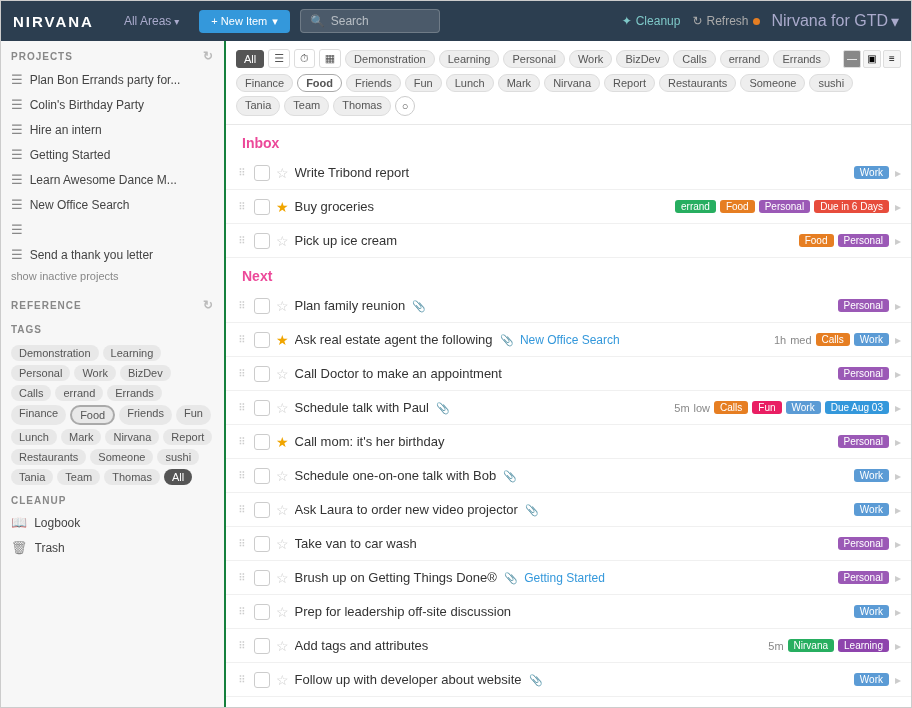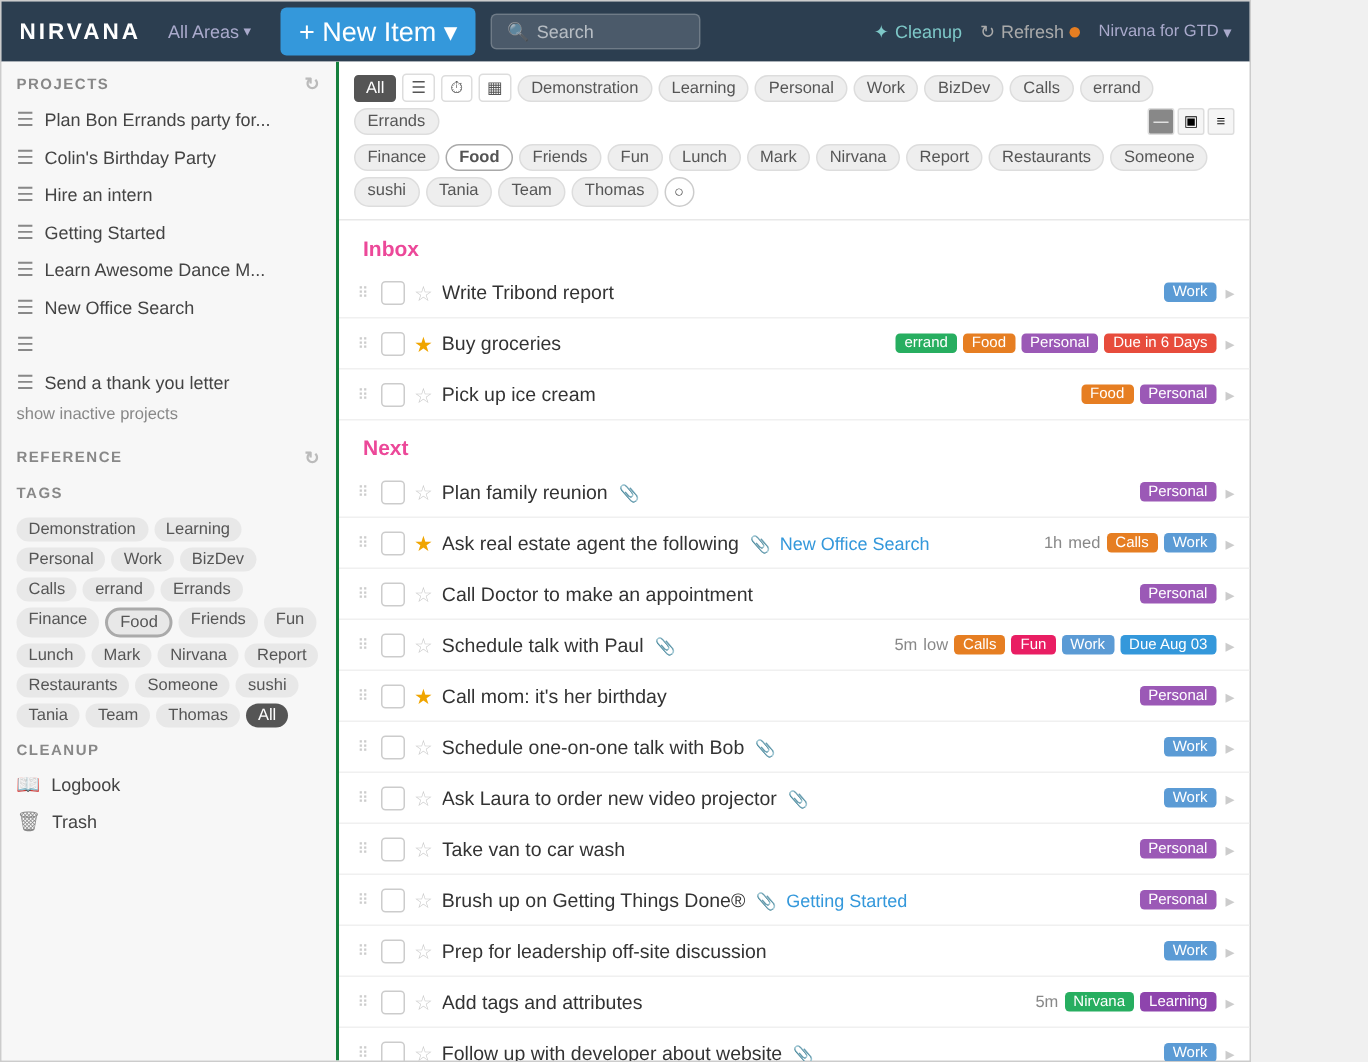--- a/index.html
+++ b/index.html
@@ -1,36 +1,36 @@
 <!DOCTYPE html>
 <html><head>
   <meta charset="utf-8">
   <style>
     * { box-sizing: border-box; margin: 0; padding: 0; }
     body { font-family: -apple-system, BlinkMacSystemFont, 'Segoe UI', sans-serif; font-size: 13px; background: #f0f0f0; color: #333; height: 708px; width: 912px; overflow: hidden; }
 
     
-    .app-container { display: flex; flex-direction: column; height: 708px; width: 834px; border: 1px solid #ccc; }
+    .app-container { display: flex; flex-direction: column; height: 708px; width: 912px; border: 1px solid #ccc; }
     .top-bar { display: flex; align-items: center; background: #2c3e50; padding: 0 12px; height: 40px; flex-shrink: 0; gap: 10px; }
     .main-area { display: flex; flex: 1; overflow: hidden; }
     .sidebar { width: 225px; background: #f7f7f7; border-right: 2px solid #15803d; display: flex; flex-direction: column; overflow-y: auto; flex-shrink: 0; }
     .content { flex: 1; background: #fff; display: flex; flex-direction: column; overflow: hidden; }
 
     
     .logo { color: #fff; font-weight: 900; font-size: 15px; letter-spacing: 2px; margin-right: 8px; }
-    .all-areas-btn { background: transparent; border: none; color: #aac; font-size: 12px; cursor: pointer; display: flex; align-items: center; gap: 3px; }
+    .all-areas-btn { background: transparent; border: none; color: #aac; font-size: 12px; cursor: pointer; display: flex; align-items: center; gap: 3px; margin-left: 12px; }
     .all-areas-btn .chevron { font-size: 10px; }
-    .new-item-btn { background: #3498db; border: none; color: #fff; padding: 5px 12px; border-radius: 4px; cursor: pointer; font-size: 18px; display: flex; align-items: center; gap: 5px; margin-left: 10px; }
+    .new-item-btn { background: #3498db; border: none; color: #fff; padding: 5px 12px; border-radius: 4px; cursor: pointer; font-size: 11px; display: flex; align-items: center; gap: 5px; margin-left: 10px; }
     .search-box { background: rgba(255,255,255,0.15); border: 1px solid rgba(255,255,255,0.2); border-radius: 4px; color: #fff; padding: 4px 10px; font-size: 12px; width: 140px; display: flex; align-items: center; gap: 5px; cursor: pointer; }
     .search-box span { color: rgba(255,255,255,0.6); }
     .top-right { margin-left: auto; display: flex; align-items: center; gap: 12px; }
     .cleanup-btn { color: #7ec8c8; font-size: 12px; cursor: pointer; display: flex; align-items: center; gap: 4px; }
     .refresh-btn { color: #aaa; font-size: 12px; cursor: pointer; display: flex; align-items: center; gap: 4px; }
     .refresh-dot { width: 7px; height: 7px; background: #e67e22; border-radius: 50%; display: inline-block; }
-    .nirvana-gtd-btn { background: transparent; border: none; color: #aac; font-size: 11px; cursor: pointer; display: flex; align-items: center; gap: 3px; }
+    .nirvana-gtd-btn { background: transparent; border: none; color: #aac; font-size: 16px; cursor: pointer; display: flex; align-items: center; gap: 3px; }
 
     
     .sidebar-section-header { display: flex; align-items: center; justify-content: space-between; padding: 8px 10px 4px 10px; color: #888; font-size: 10px; font-weight: 700; letter-spacing: 1px; text-transform: uppercase; }
     .sidebar-refresh-icon { color: #bbb; cursor: pointer; font-size: 12px; }
     .sidebar-item { display: flex; align-items: center; padding: 5px 10px; cursor: pointer; gap: 7px; color: #444; font-size: 12px; border-radius: 3px; }
     .sidebar-item .item-icon { color: #888; font-size: 13px; flex-shrink: 0; }
     .sidebar-item-label { flex: 1; white-space: nowrap; overflow: hidden; text-overflow: ellipsis; }
     .show-inactive { color: #888; font-size: 11px; padding: 3px 10px 8px 10px; cursor: pointer; }
 
     

